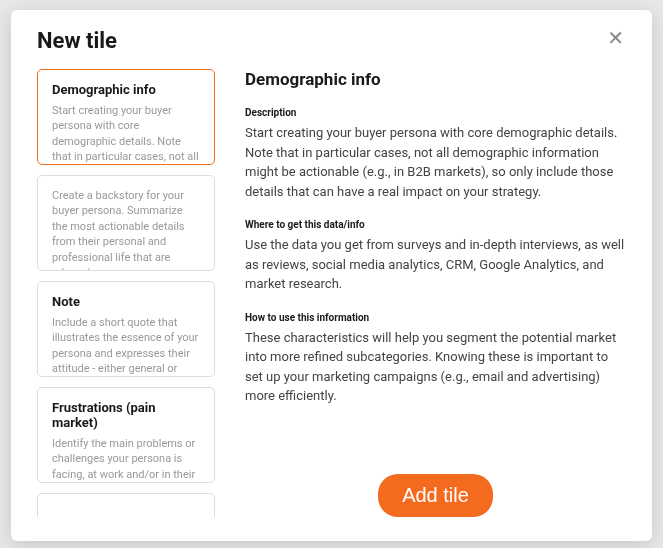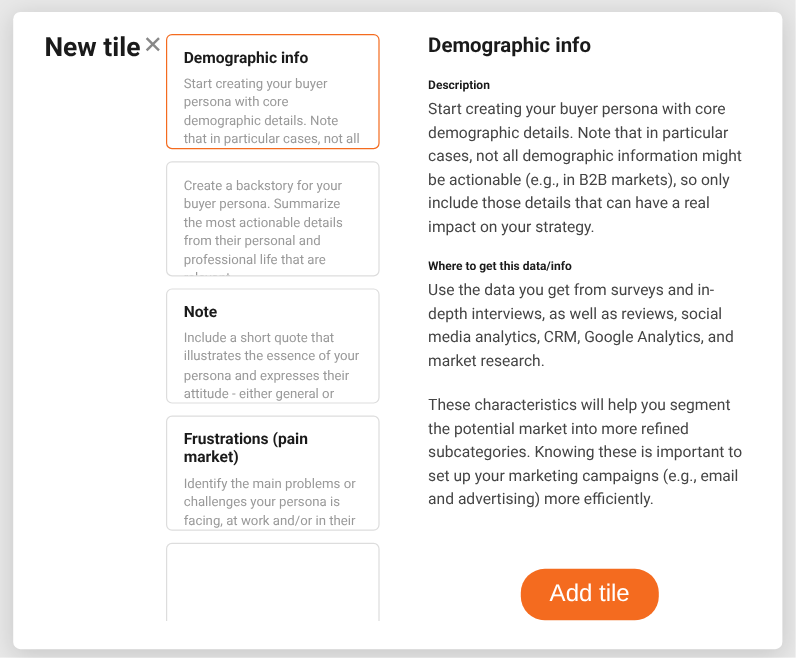--- a/index.html
+++ b/index.html
@@ -1,21 +1,21 @@
 <!DOCTYPE html>
 <html><head>
 <meta charset="utf-8">
 <style>
 *{box-sizing:border-box;margin:0;padding:0}
 body{font-family:-apple-system,BlinkMacSystemFont,"Segoe UI",Roboto,Arial,sans-serif;background:#e8e8e8;width:663px;height:548px;overflow:hidden;position:relative}
-.modal{position:absolute;top:10px;left:11px;right:11px;bottom:7px;background:#fff;border-radius:6px;box-shadow:0 4px 20px rgba(0,0,0,0.15);padding:18px 26px 24px 26px;display:flex;flex-direction:row}
+.modal{position:absolute;top:10px;left:11px;right:11px;bottom:7px;background:#fff;border-radius:6px;box-shadow:0 4px 20px rgba(0,0,0,0.15);padding:18px 26px 24px 26px;display:flex;flex-direction:column}
 .modal-header{display:flex;justify-content:space-between;align-items:flex-start;margin-bottom:16px}
 .modal-title{font-size:22px;font-weight:700;color:#1a1a1a}
 .close-btn{background:none;border:none;font-size:20px;color:#888;cursor:pointer;line-height:1;padding:0 2px}
-.modal-body{display:flex;gap:33px;flex:1;overflow:hidden}
+.modal-body{display:flex;gap:22px;flex:1;overflow:hidden}
 .tile-list{width:186px;flex-shrink:0;overflow-y:auto;padding-right:8px;display:flex;flex-direction:column;gap:10px}
 .tile-list::-webkit-scrollbar{width:6px}
 .tile-list::-webkit-scrollbar-thumb{background:#d0d0d0;border-radius:3px}
 .tile-list::-webkit-scrollbar-track{background:transparent}
 .tile-card{border:1px solid #ddd;border-radius:5px;padding:12px 14px;cursor:pointer;height:96px;overflow:hidden;flex-shrink:0}
 .tile-card.selected{border-color:#f46b1f}
 .tile-card-title{font-size:13px;font-weight:700;color:#1a1a1a;margin-bottom:6px}
 .tile-card-desc{font-size:11px;color:#999;line-height:1.4}
 .detail-pane{flex:1;display:flex;flex-direction:column;overflow:hidden}
 .detail-content{flex:1;overflow-y:auto}
@@ -62,20 +62,21 @@
         <h2 class="detail-title">Demographic info</h2>
         <div>
           <div class="detail-heading">Description</div>
           <p class="detail-text">Start creating your buyer persona with core demographic details. Note that in particular cases, not all demographic information might be actionable (e.g., in B2B markets), so only include those details that can have a real impact on your strategy.</p>
         </div>
         <div>
           <div class="detail-heading">Where to get this data/info</div>
           <p class="detail-text">Use the data you get from surveys and in-depth interviews, as well as reviews, social media analytics, CRM, Google Analytics, and market research.</p>
         </div>
         <div>
+          <div class="detail-heading">How to use this information</div>
           <p class="detail-text">These characteristics will help you segment the potential market into more refined subcategories. Knowing these is important to set up your marketing campaigns (e.g., email and advertising) more efficiently.</p>
         </div>
       </div>
       <div class="detail-footer">
         <button class="add-btn">Add tile</button>
       </div>
     </div>
   </div>
 </div>
 

